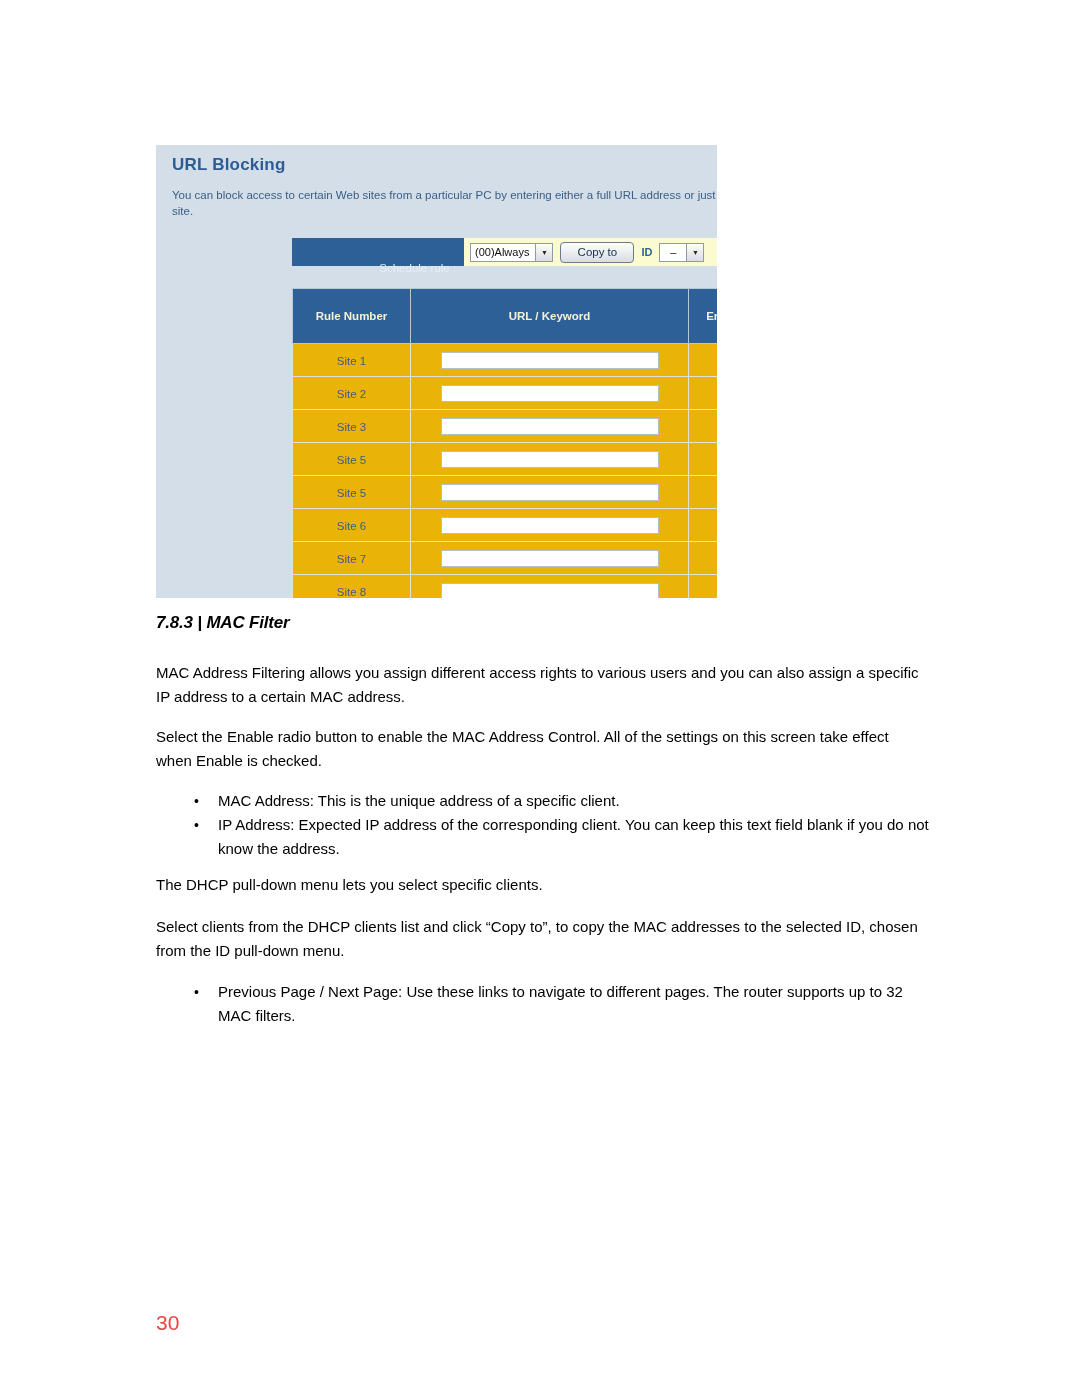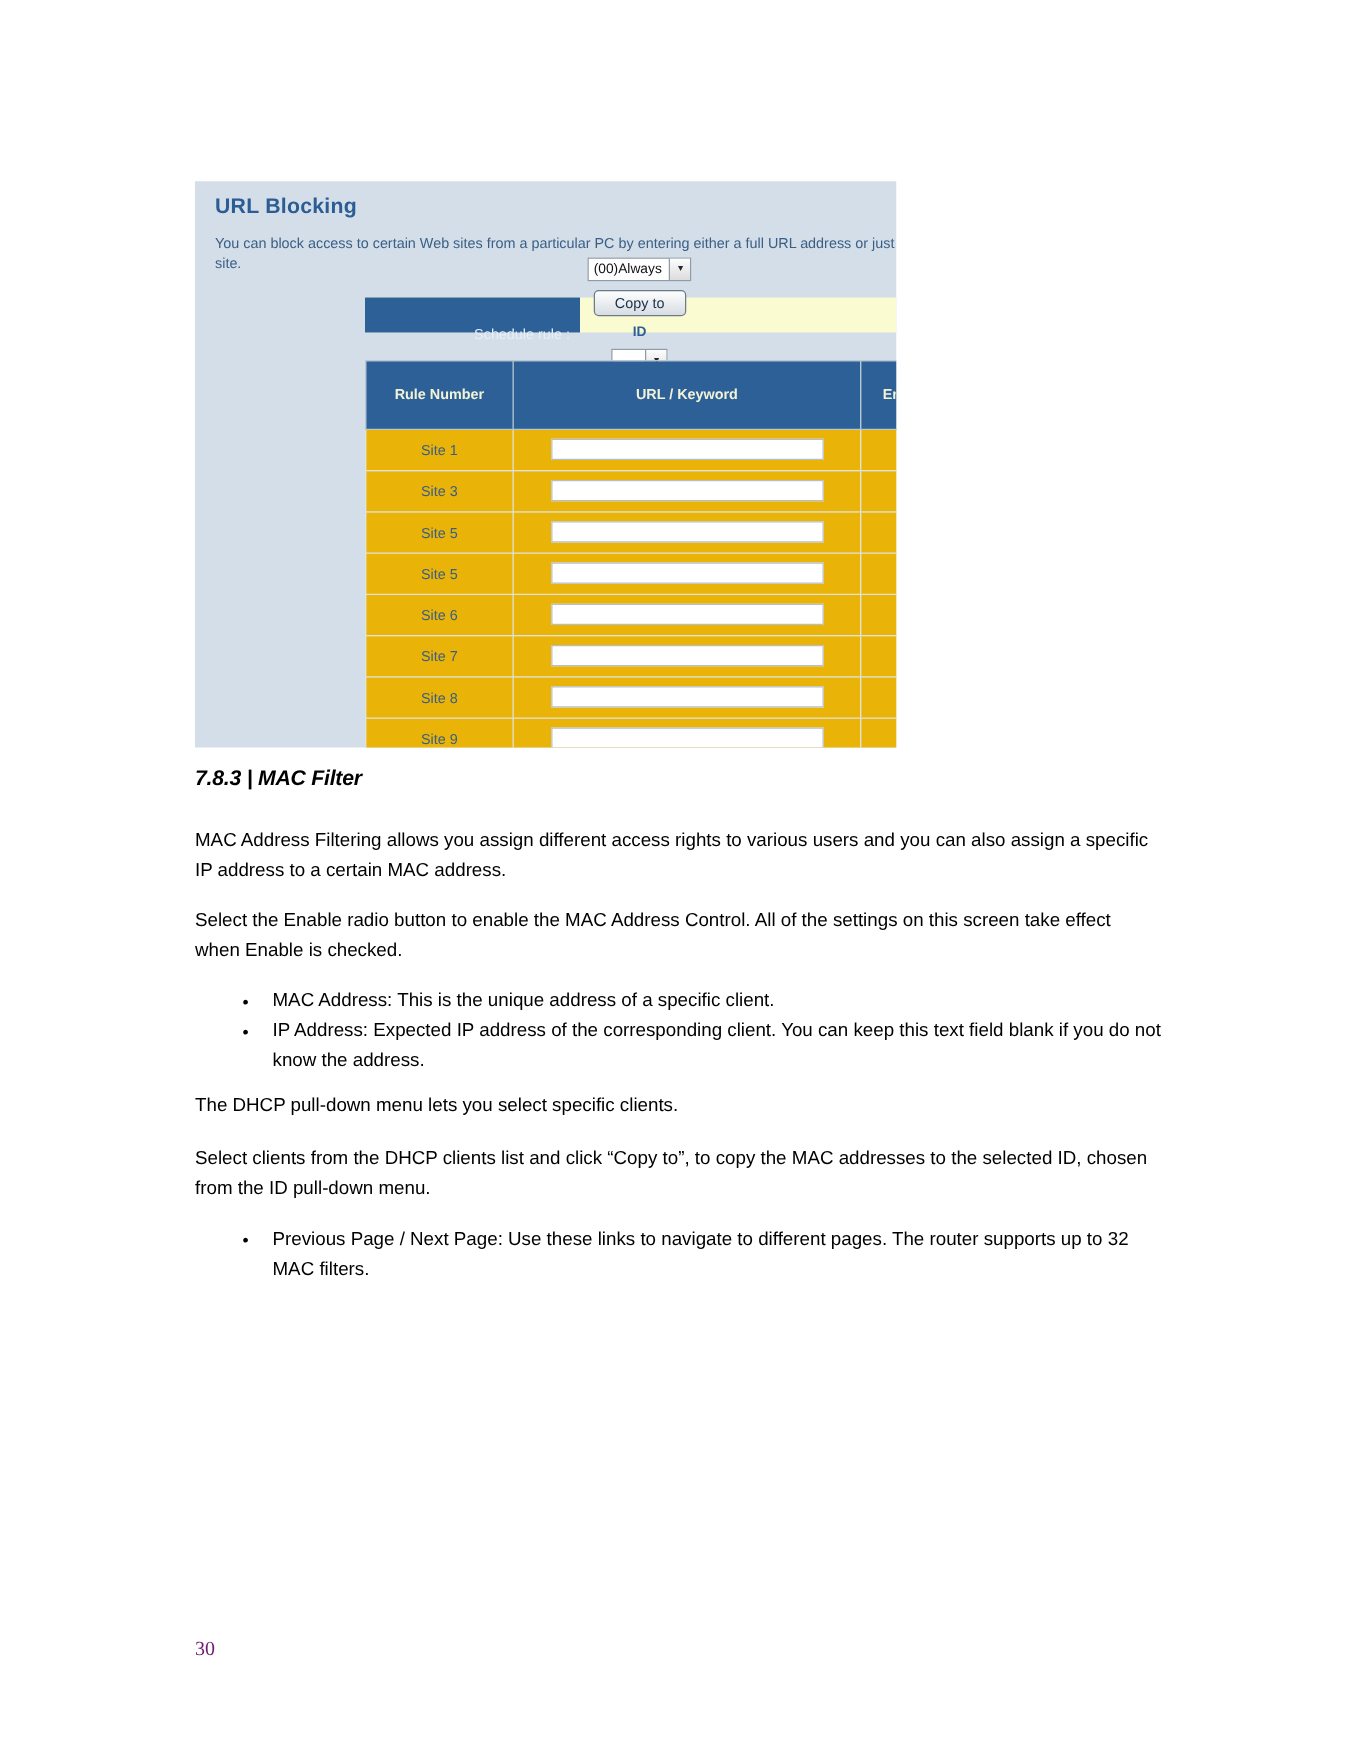--- a/index.html
+++ b/index.html
@@ -78,21 +78,20 @@
     font-size: 11.5px;
     color: #e8eef5;
     white-space: nowrap;
     margin-top: 32px;
   }
   .schedule-controls {
     display: flex;
     align-items: center;
     padding-left: 6px;
     gap: 7px;
-    flex-direction: column;
   }
 
   .fake-select {
     display: inline-flex;
     align-items: stretch;
     height: 19px;
     border: 1px solid #8e9ba8;
     background: #ffffff;
     font-size: 11px;
     color: #101010;
@@ -269,23 +268,23 @@
     left: 4px;
     top: 0;
     font-size: 14px;
     line-height: 24px;
   }
 
   .page-number {
     position: absolute;
     left: 156px;
     top: 1311px;
-    font-family: Liberation Serif, serif;
-    font-size: 16px;
-    color: #701a75;
+    font-family: Liberation Sans, sans-serif;
+    font-size: 21px;
+    color: #ef4444;
   }
 </style>
 </head>
 <body>
 
 <div class="screenshot-panel">
 
   <div class="panel-title">URL Blocking</div>
 
   <div class="panel-desc">You can block access to certain Web sites from a particular PC by entering either a full URL address or just a keyw
@@ -330,20 +329,26 @@
       </tr>
     </thead>
     <tbody id="rules-body">
         <tr>
           <td><span class="rule-name">Site 1</span></td>
           <td><span class="url-input"></span></td>
           <td><span class="enable-box"></span></td>
           <td><span class="userule-input">0</span></td>
         </tr>
         <tr>
+          <td><span class="rule-name">Site 2</span></td>
+          <td><span class="url-input"></span></td>
+          <td><span class="enable-box"></span></td>
+          <td><span class="userule-input">0</span></td>
+        </tr>
+        <tr>
           <td><span class="rule-name">Site 3</span></td>
           <td><span class="url-input"></span></td>
           <td><span class="enable-box"></span></td>
           <td><span class="userule-input">0</span></td>
         </tr>
         <tr>
           <td><span class="rule-name">Site 5</span></td>
           <td><span class="url-input"></span></td>
           <td><span class="enable-box"></span></td>
           <td><span class="userule-input">0</span></td>

